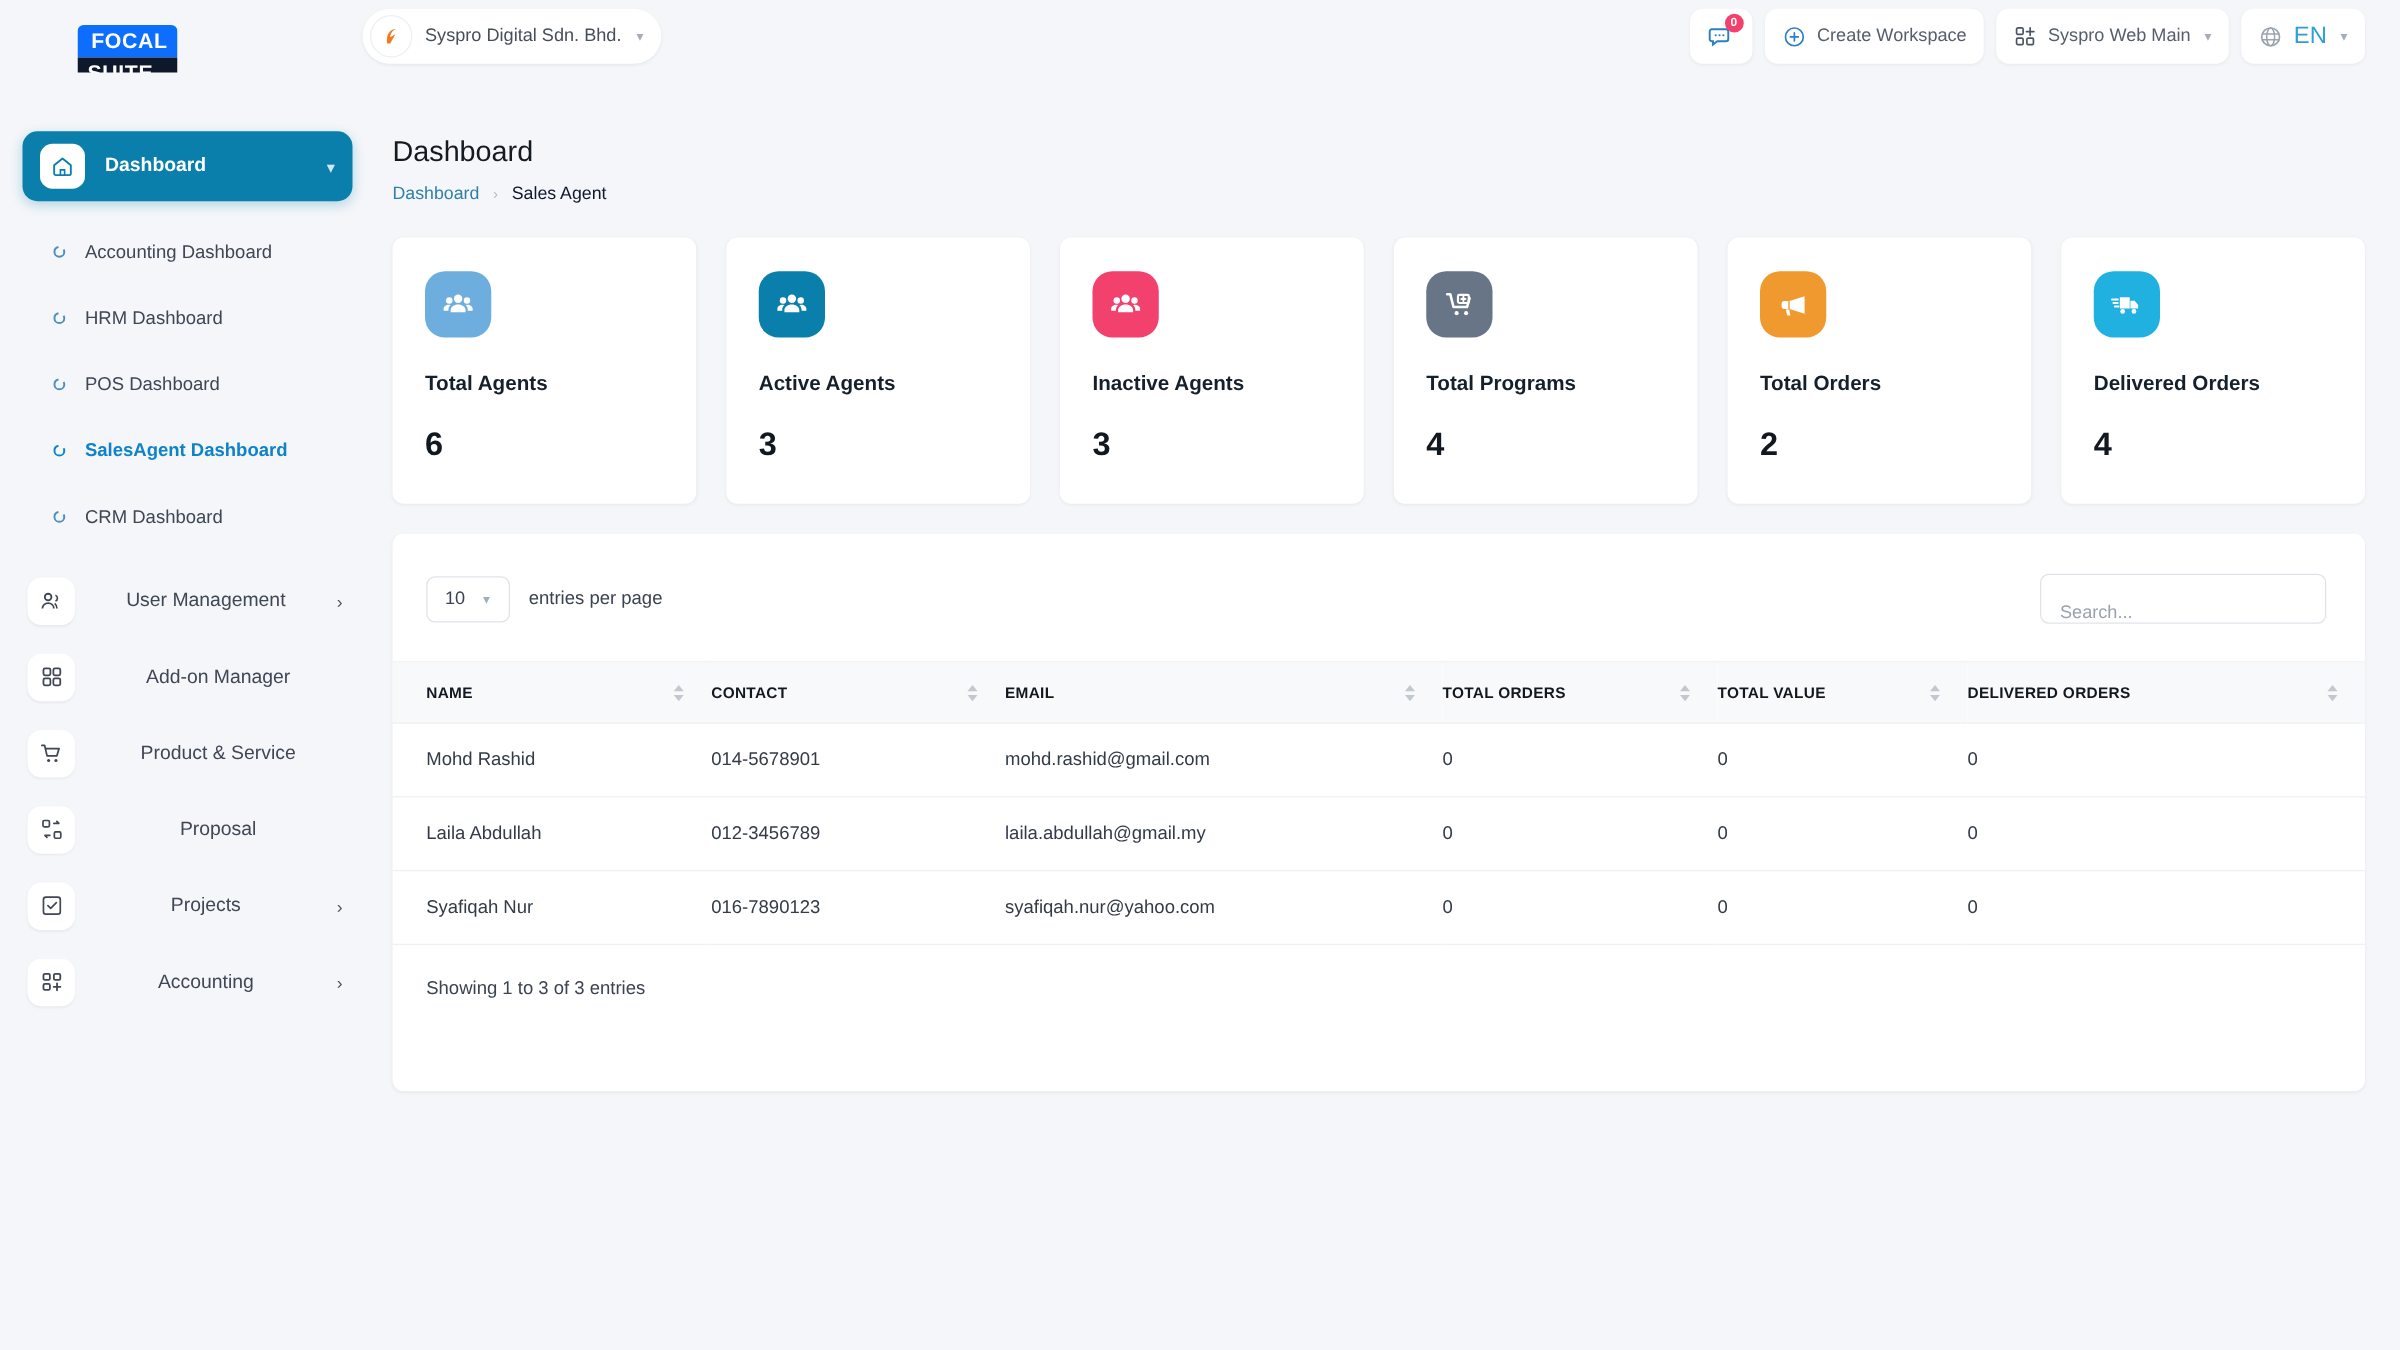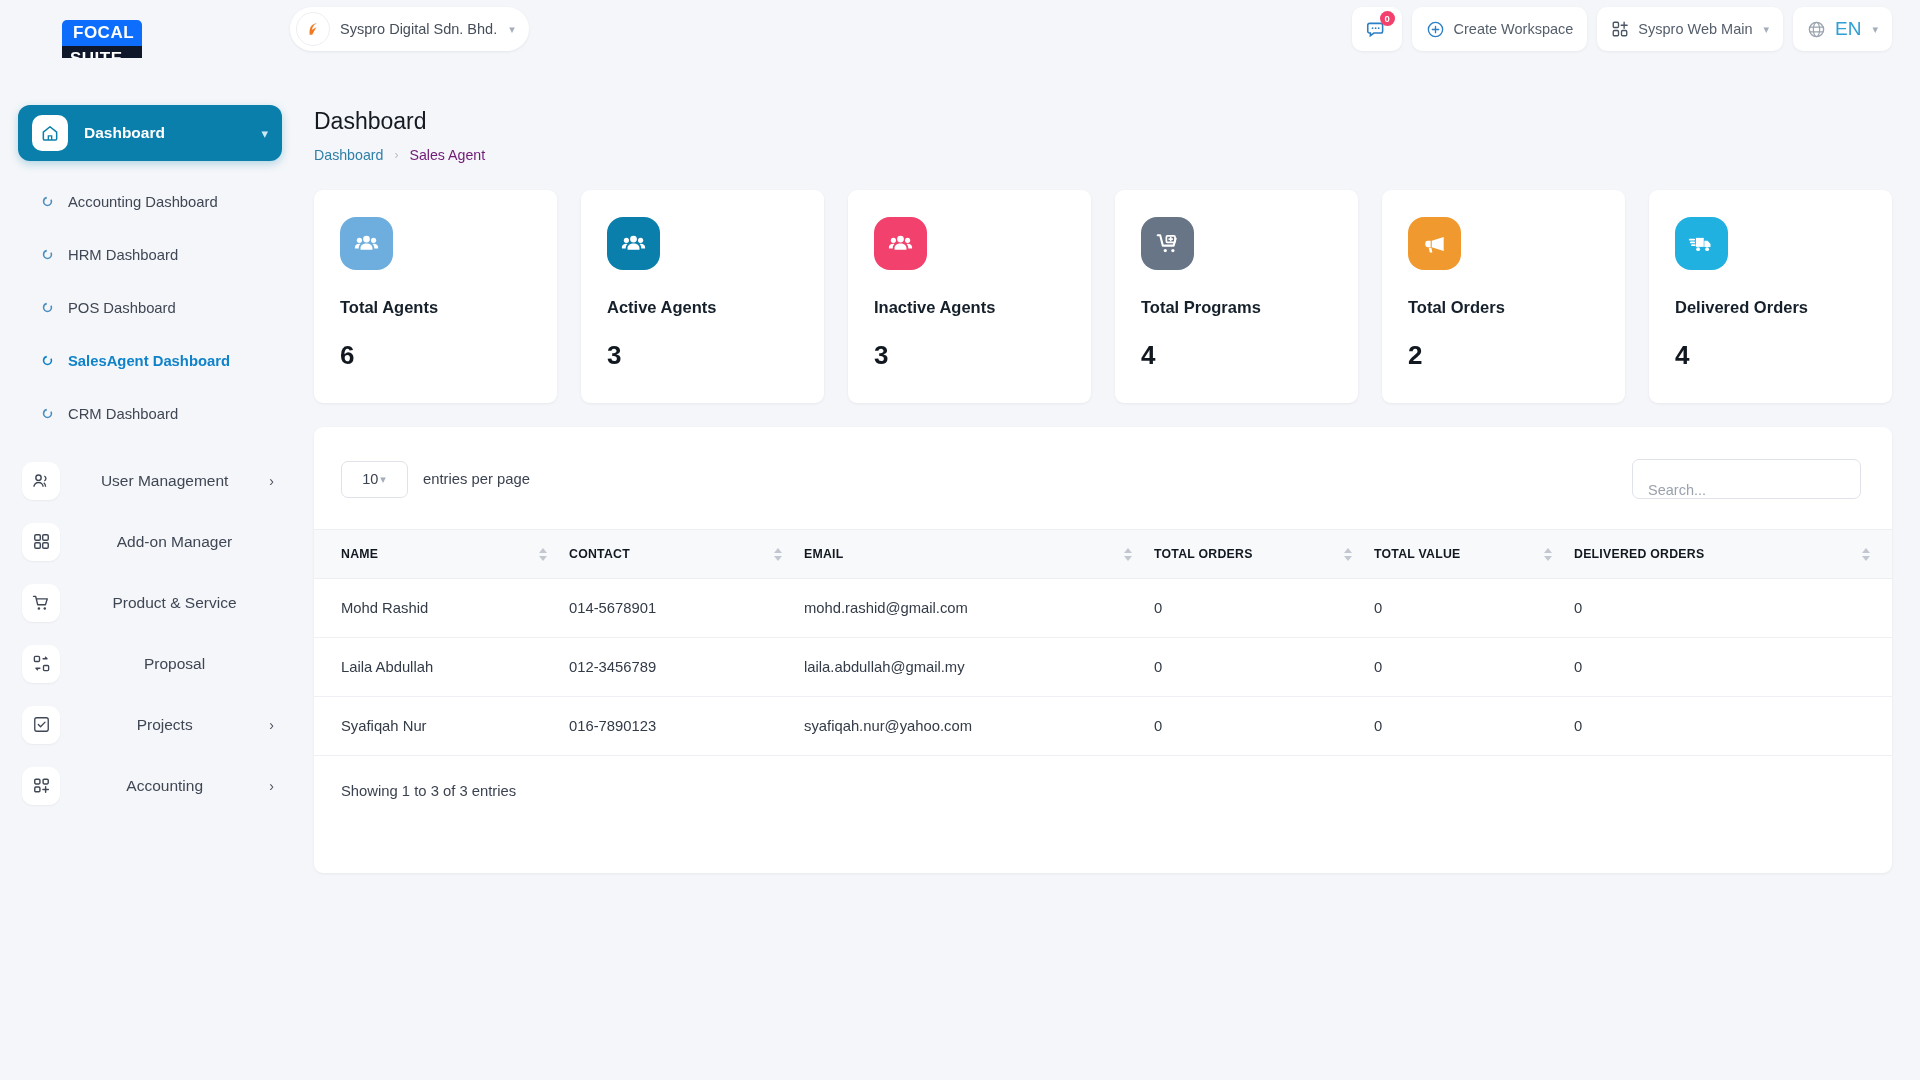--- a/index.html
+++ b/index.html
@@ -106,21 +106,21 @@
   .page-title {
     font-size: 23px; color: #151a22; font-weight: normal;
     padding: 50px 0 0 14px;
   }
   .breadcrumb {
     display: flex; align-items: center; gap: 11px;
     padding: 12px 0 0 14px; font-size: 14.2px;
   }
   .bc-link { color: #2f7fa8; }
   .bc-sep { color: #b6bdc7; font-size: 12px; }
-  .bc-cur { color: #701a75; }
+  .bc-cur { color: #0f172a; }
 
   .cards {
     display: flex; gap: 24px; padding: 27px 28px 0 14px;
   }
   .card {
     flex: 1; height: 213px; background: #fff; border-radius: 9px;
     padding: 27px 26px; box-shadow: 0 1px 3px rgba(16,24,40,.06);
   }
   .card .ic {
     width: 53px; height: 53px; border-radius: 16px;
@@ -134,21 +134,21 @@
     margin: 24px 28px 0 14px; background: #fff; border-radius: 9px;
     box-shadow: 0 1px 3px rgba(16,24,40,.06); padding-bottom: 74px;
   }
   .panel-top {
     display: flex; align-items: center; justify-content: space-between;
     padding: 32px 31px 30px 27px;
   }
   .perpage { display: flex; align-items: center; gap: 15px; }
   .sel-box {
     width: 67px; height: 37px; border: 1px solid #dfe3e9; border-radius: 7px;
-    display: flex; align-items: center; justify-content: center;
+    display: flex; align-items: center; justify-content: space-between;
     padding: 0 15px 0 14px; font-size: 14.5px; color: #3b4350;
   }
   .perpage-lbl { font-size: 14.8px; color: #3b4350; }
   .search-box {
     width: 229px; height: 40px; border: 1px solid #dfe3e9; border-radius: 7px;
     display: flex; align-items: flex-end; padding: 0 15px;
   }
   .search-box input {
     border: none; outline: none; width: 100%;
     font-size: 14.5px; color: #3b4350; font-family: inherit; background: transparent;

